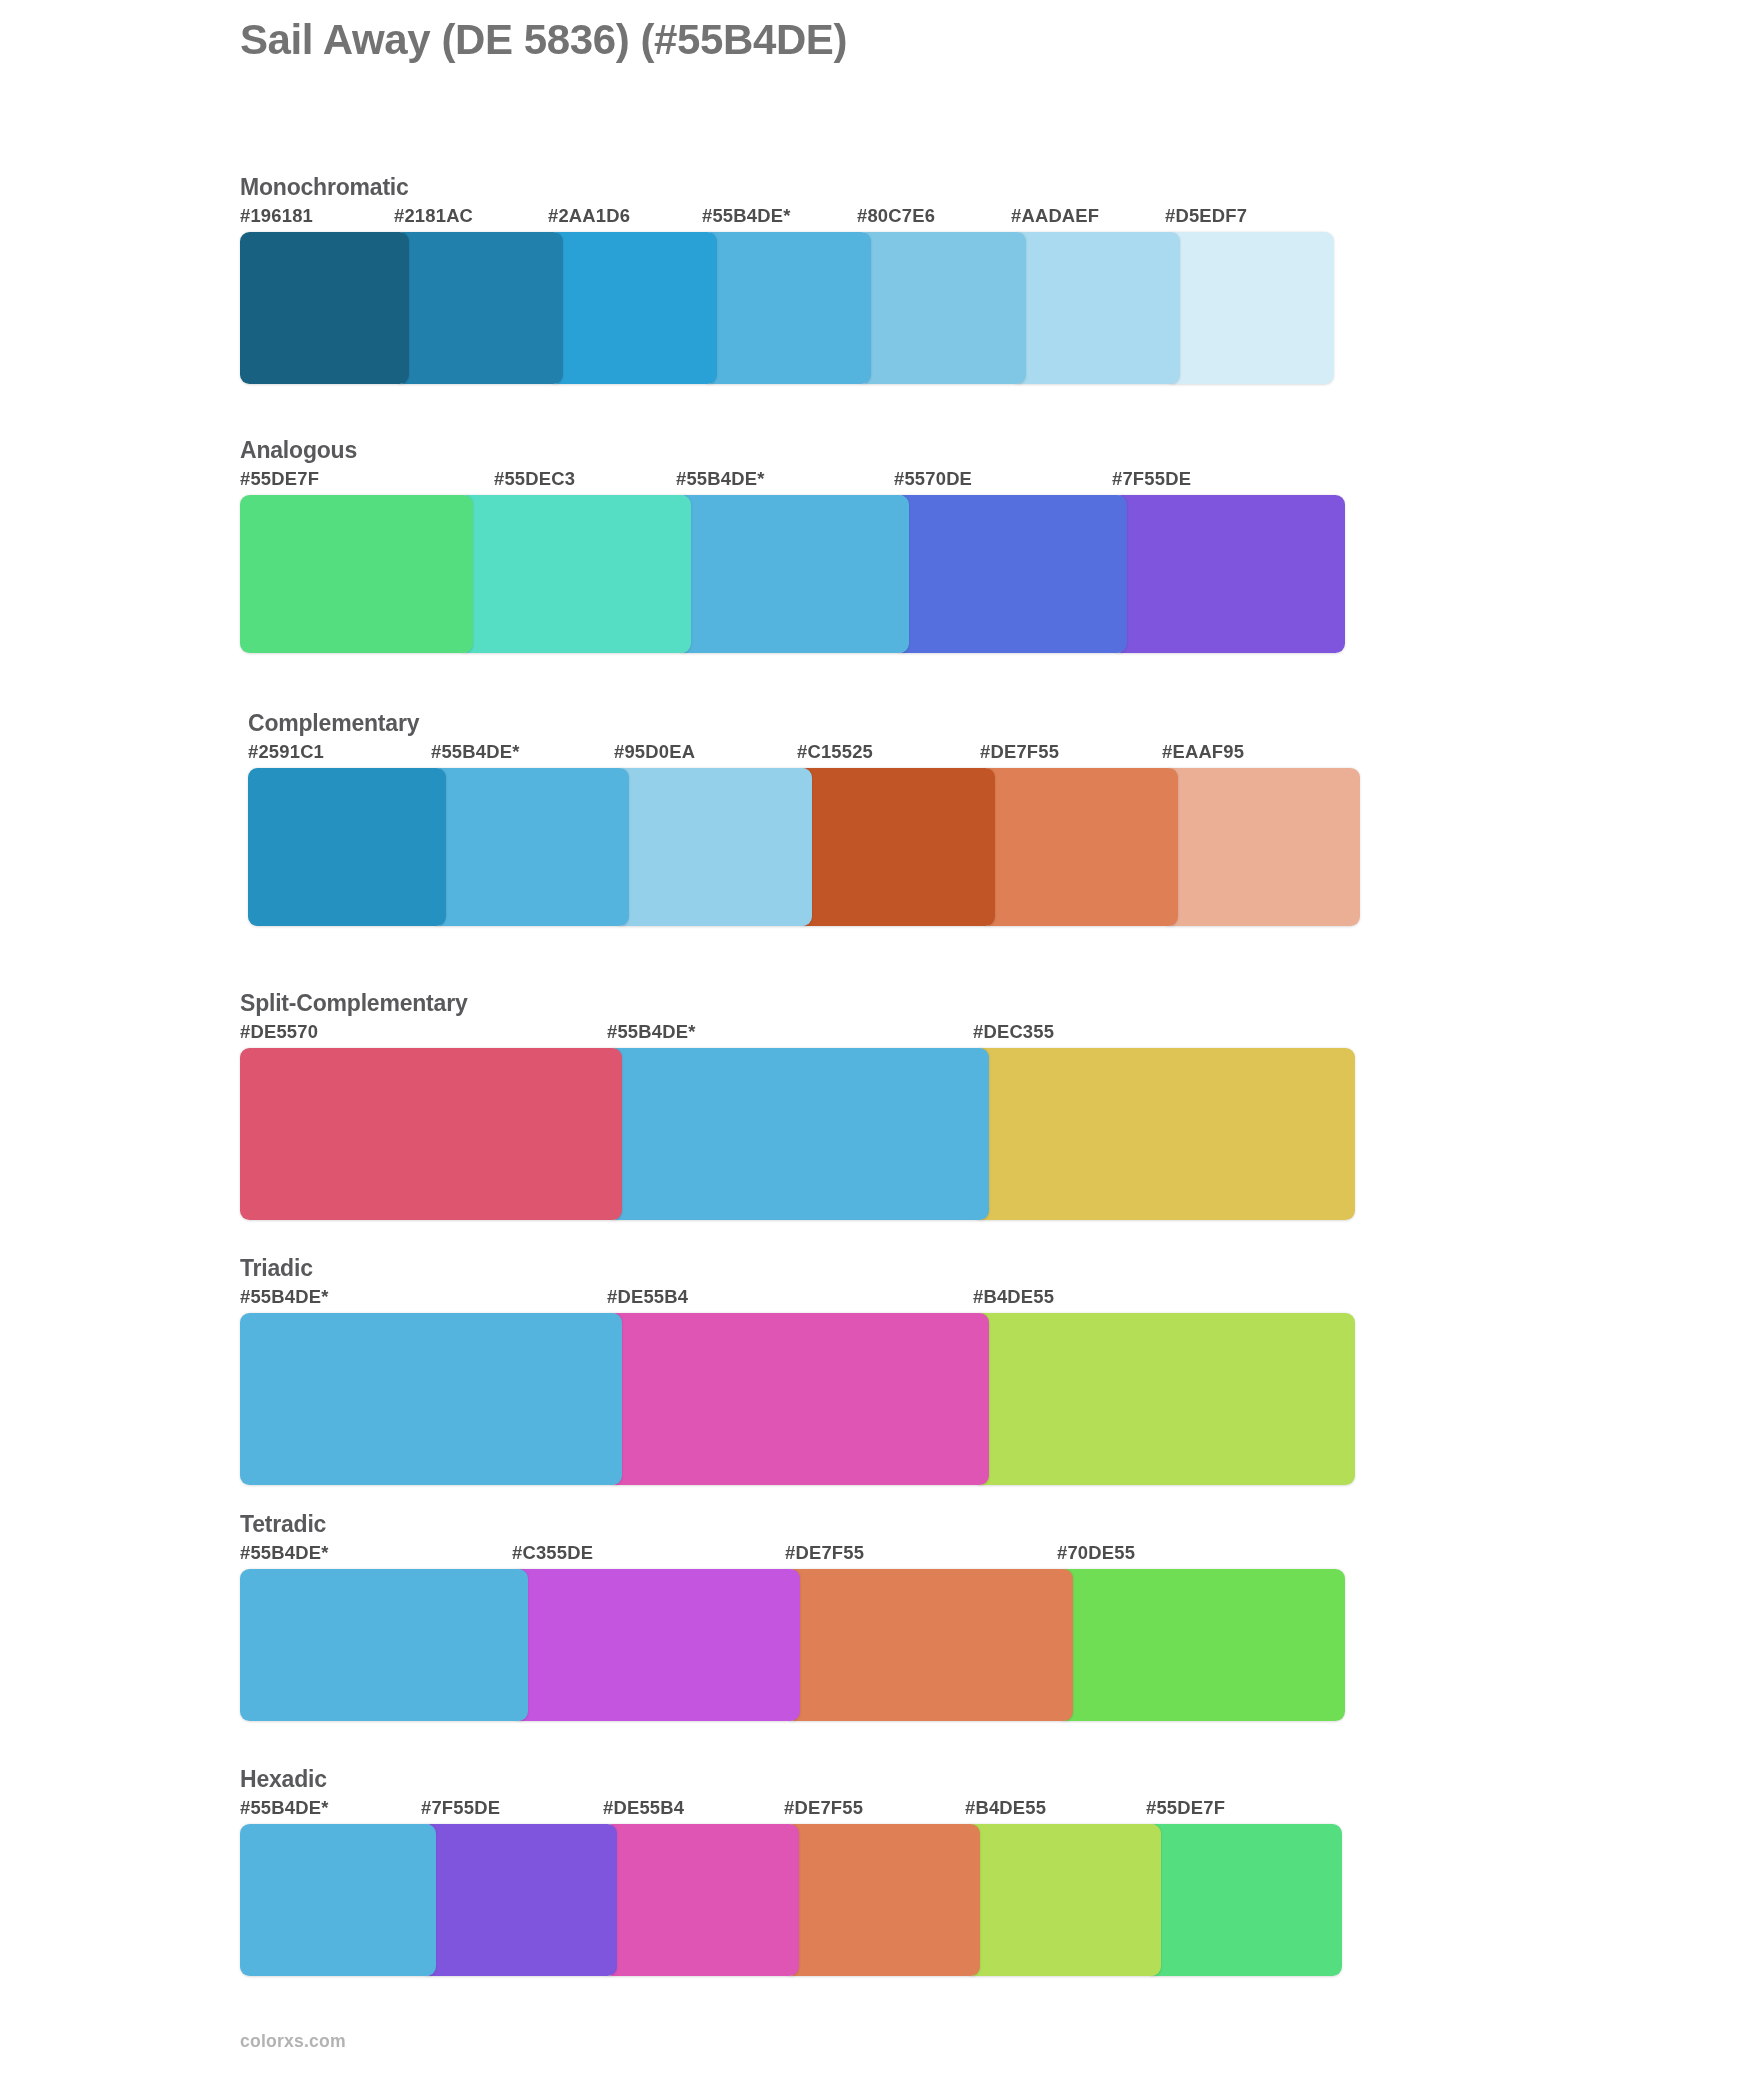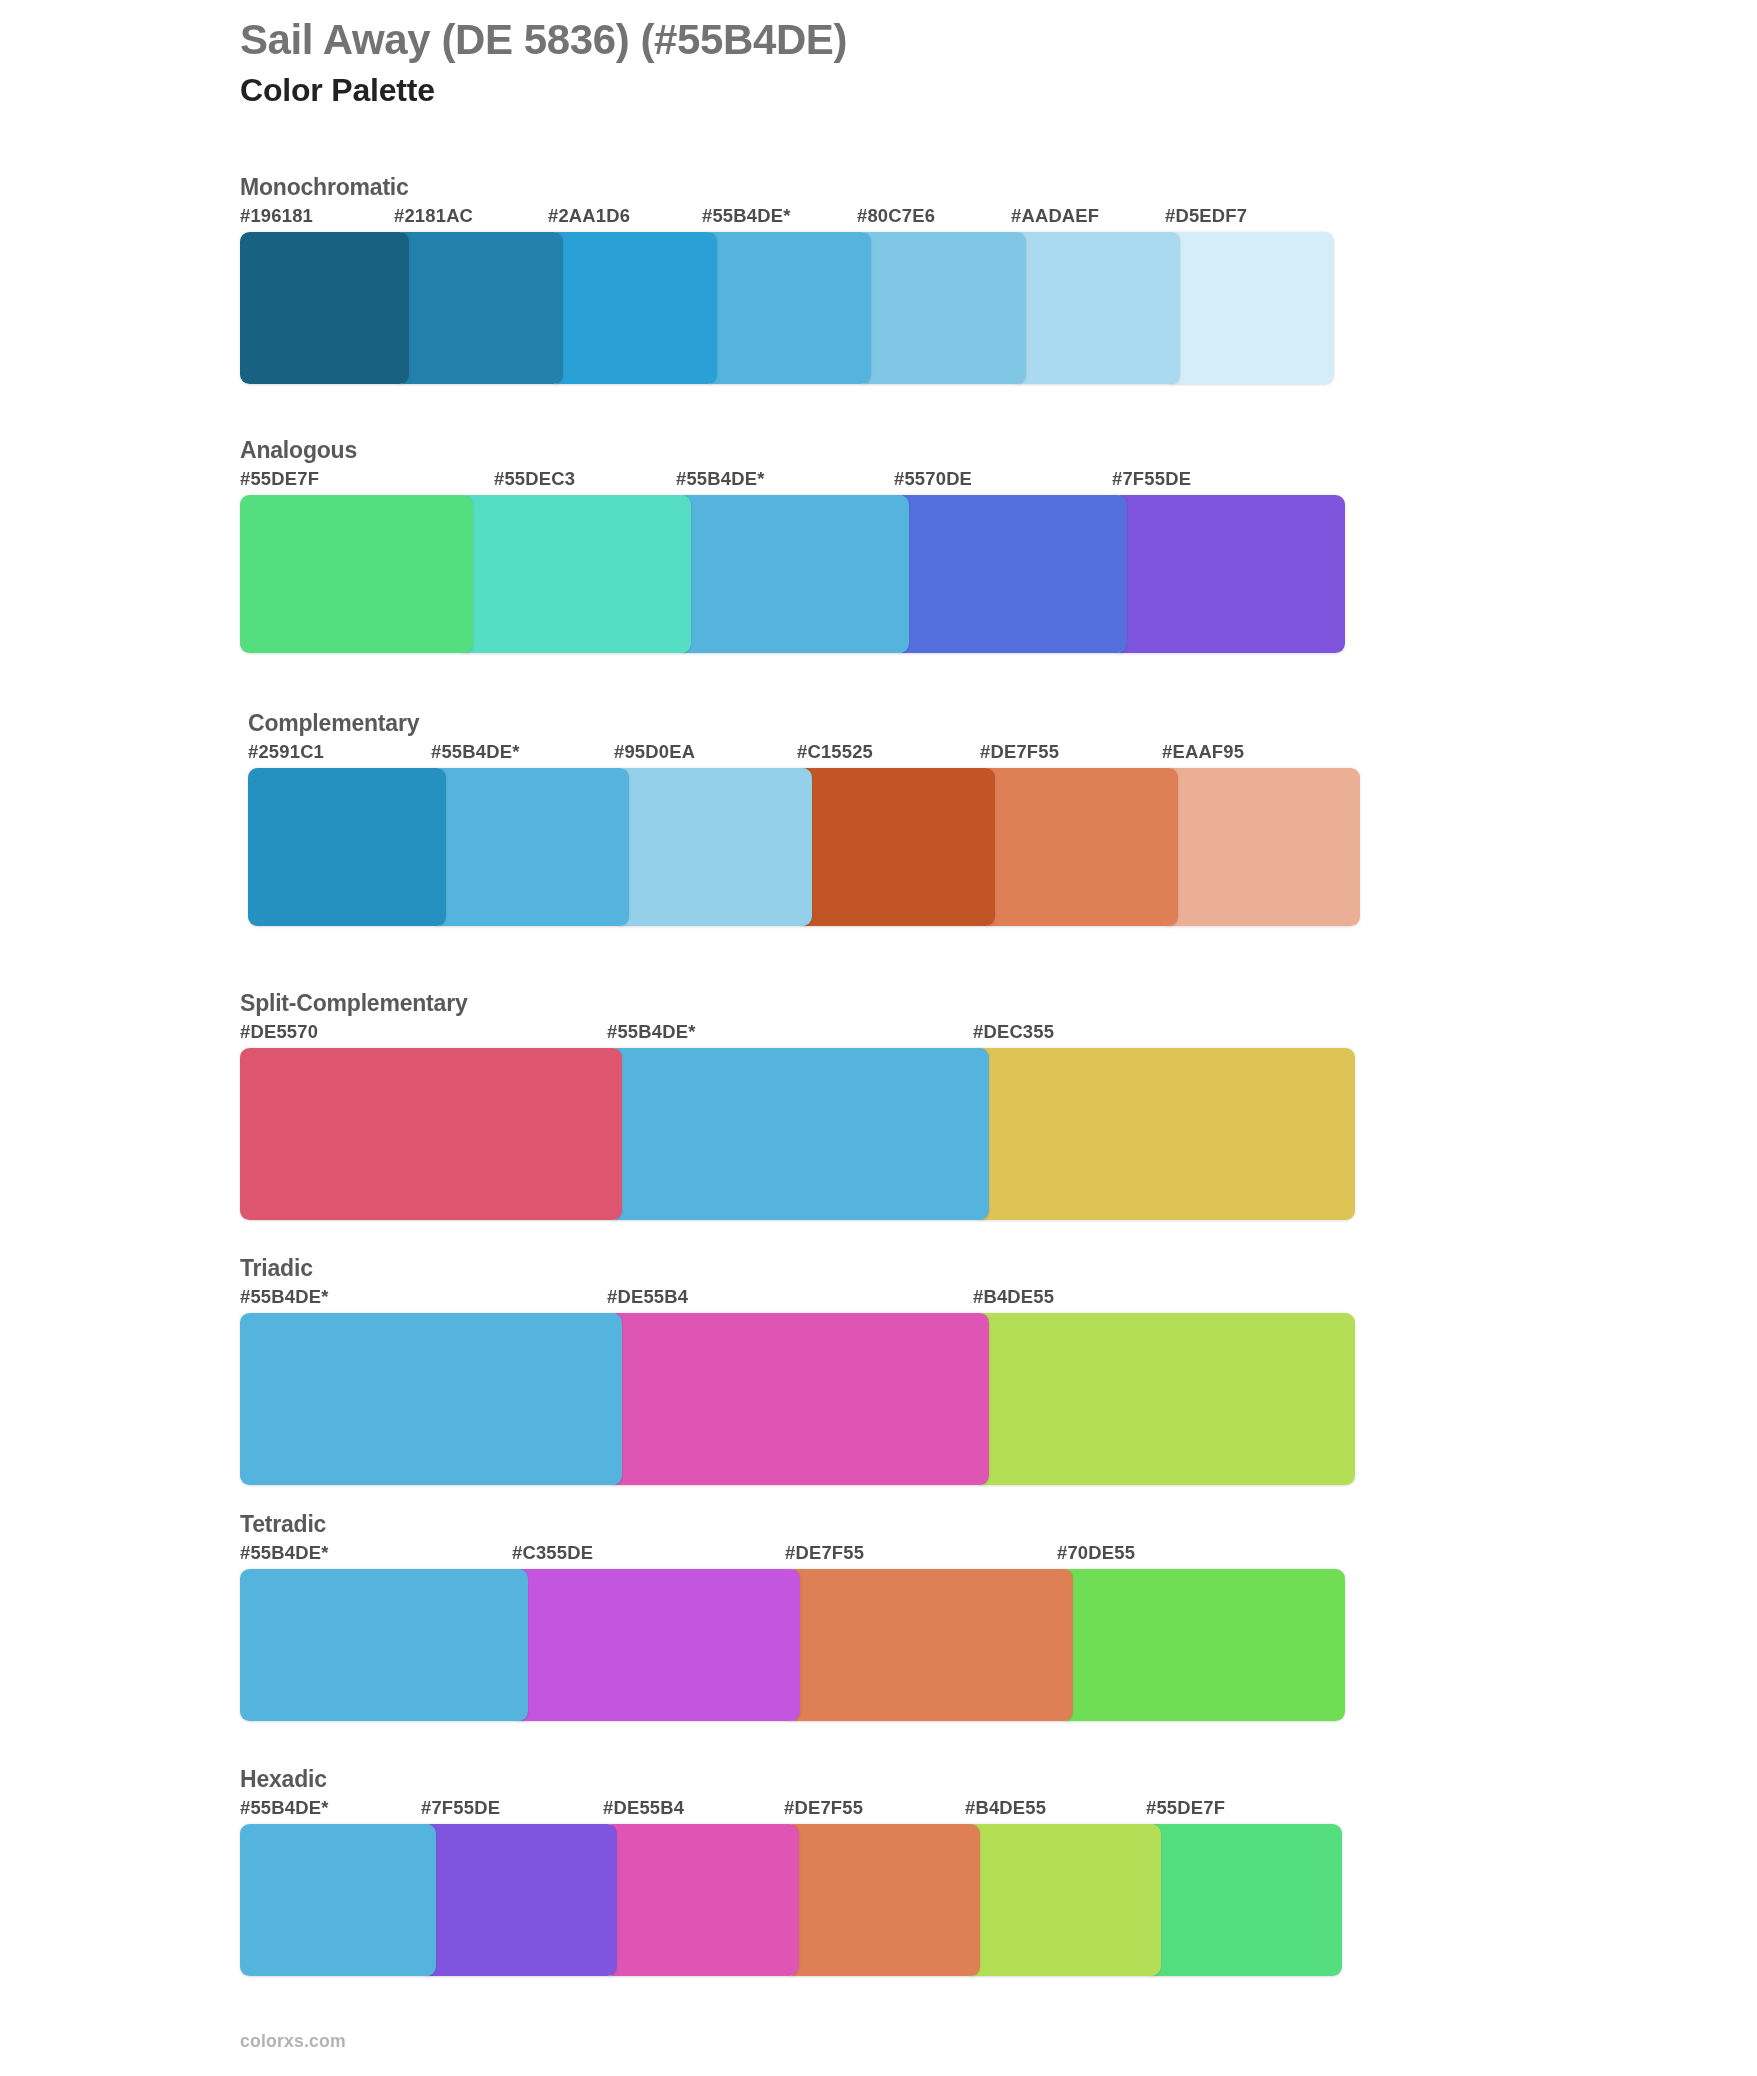--- a/index.html
+++ b/index.html
@@ -99,21 +99,20 @@
     letter-spacing: 0.2px;
   }
 </style>
 </head>
 <body>
 
 <div class="page">
 
   <div class="header">
     <h1 class="page-title">Sail Away (DE 5836) (#55B4DE)</h1>
-    <h2 class="page-subtitle">Color Palette</h2>
   </div>
 
   <div class="sections" id="sections-root">
       <div class="section" style="position: absolute; left: 0px; top: 0px; width: 1757px;">
         <div class="section-title">Monochromatic</div>
         <div class="swatch-block">
           <div class="labels-row">
             <div class="hex-label" style="left: 0px;">#196181</div>
             <div class="hex-label" style="left: 154px;">#2181AC</div>
             <div class="hex-label" style="left: 308px;">#2AA1D6</div>

